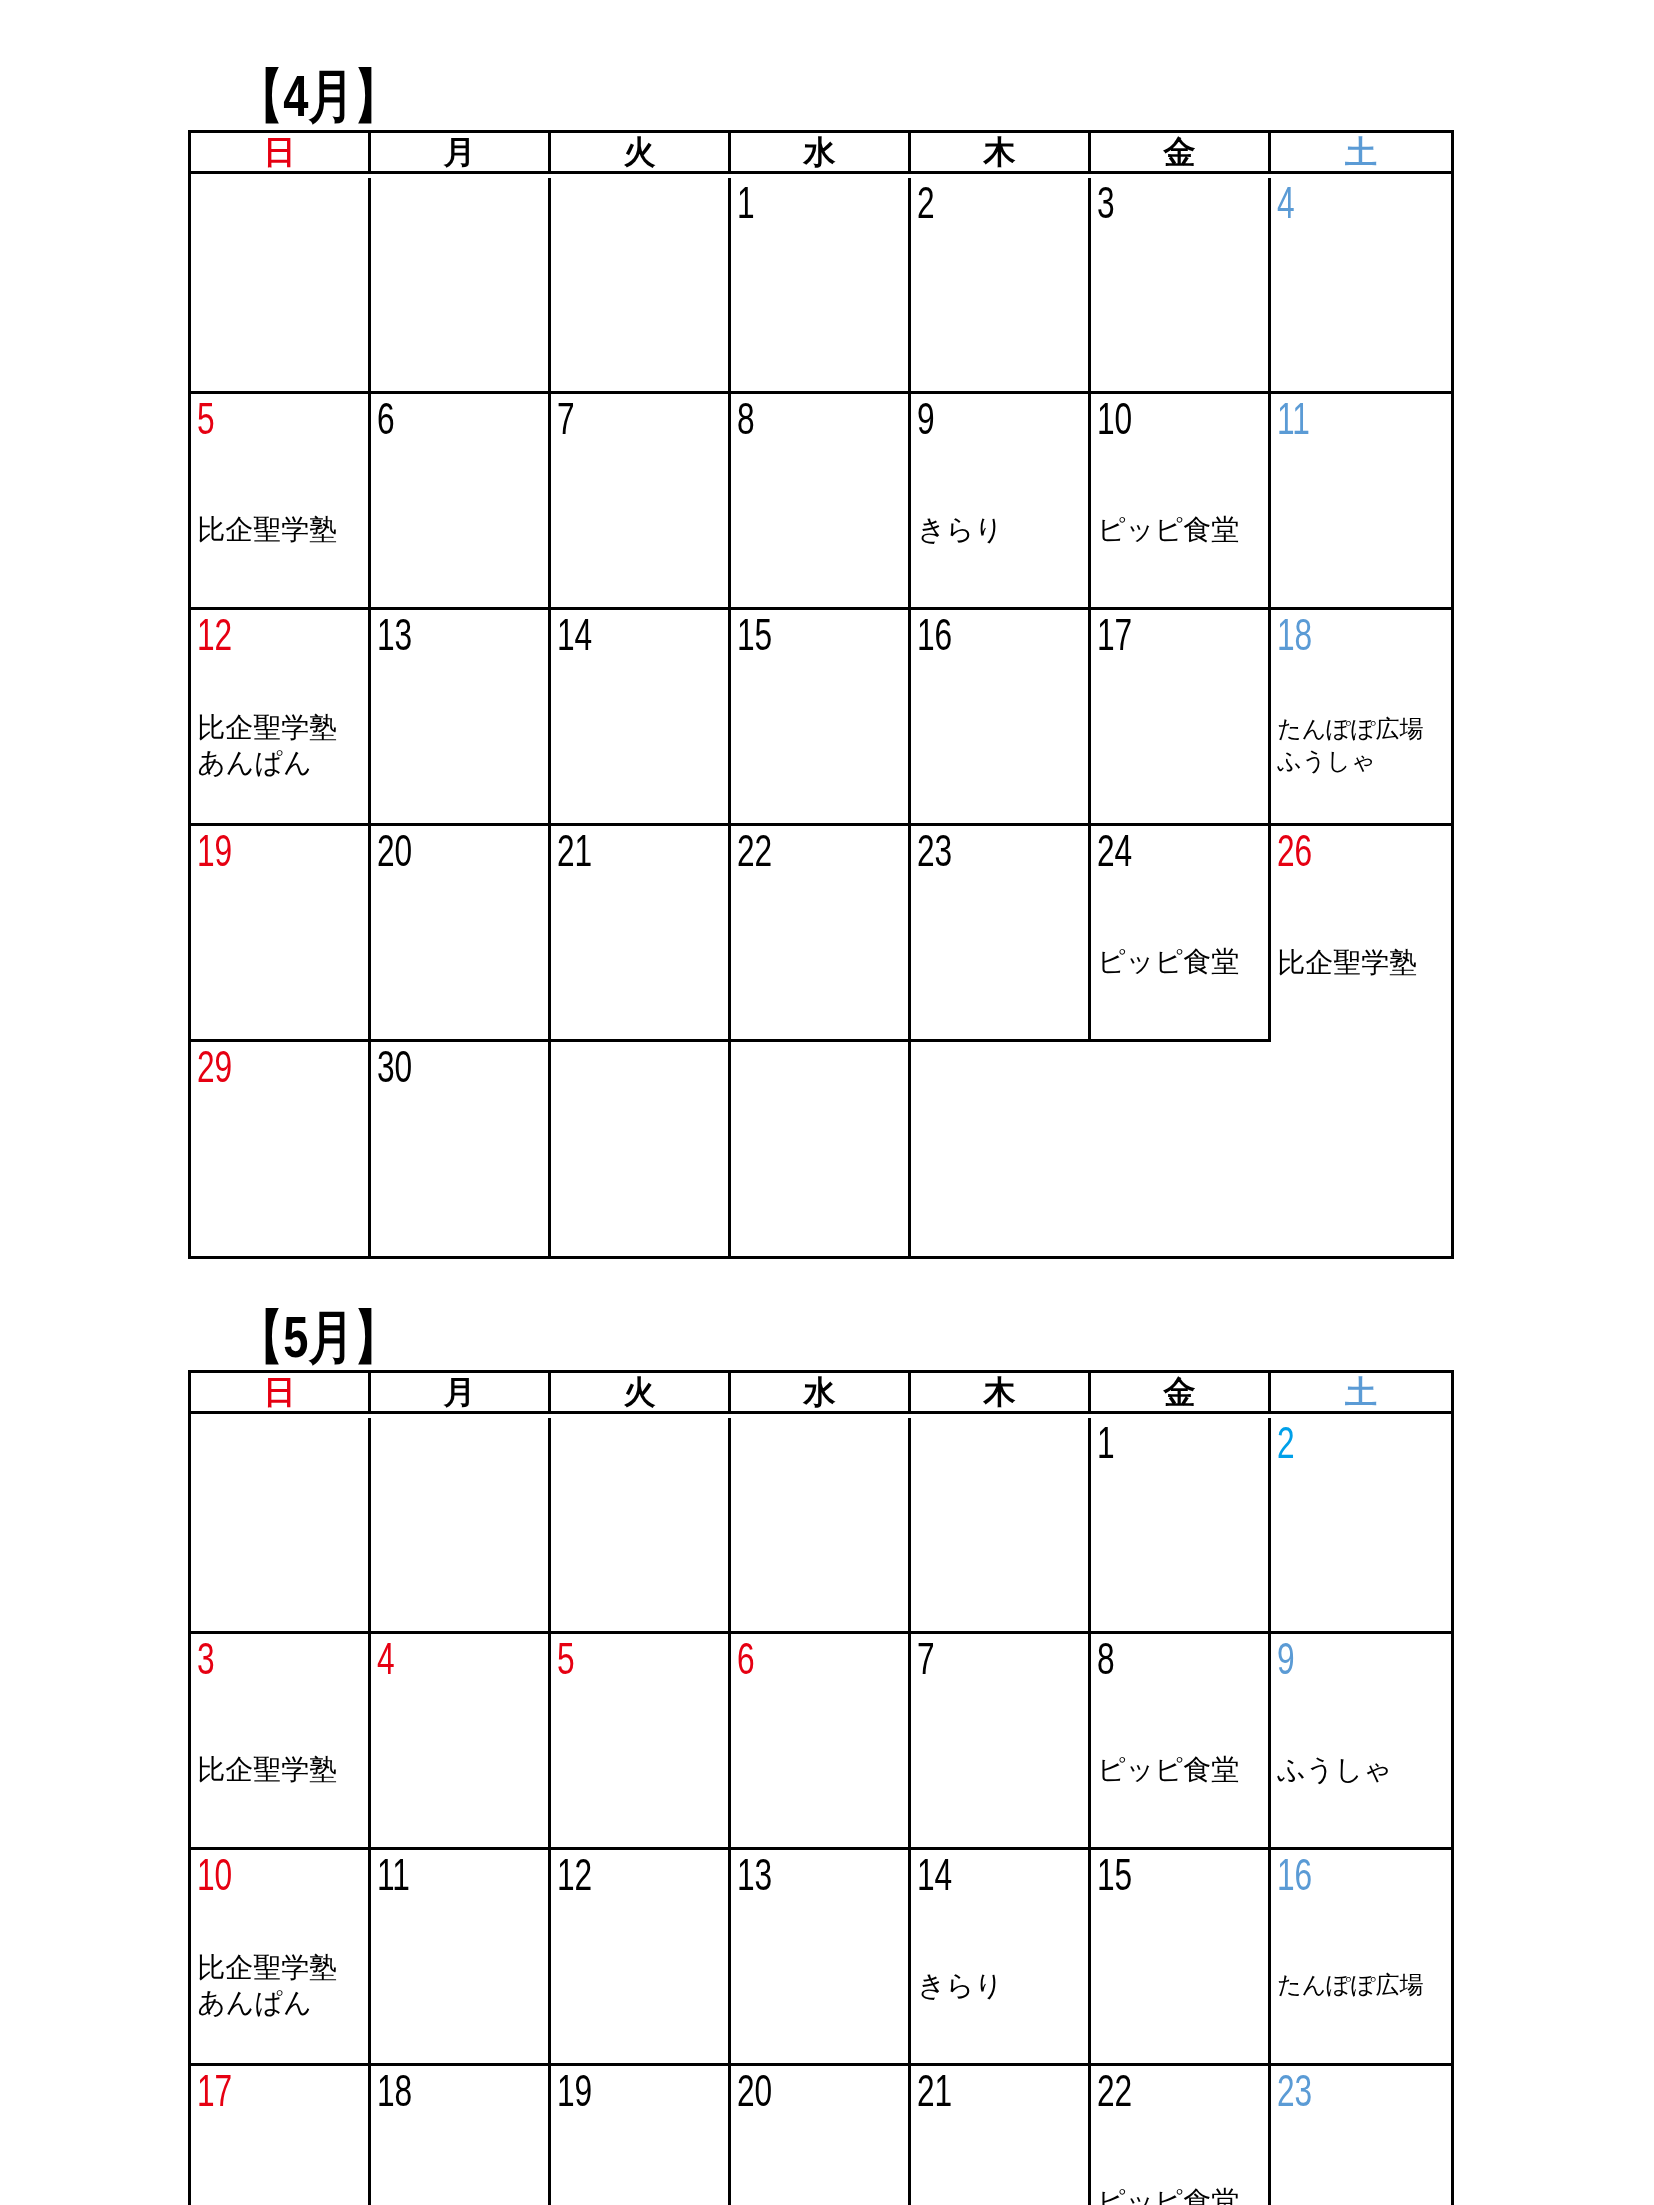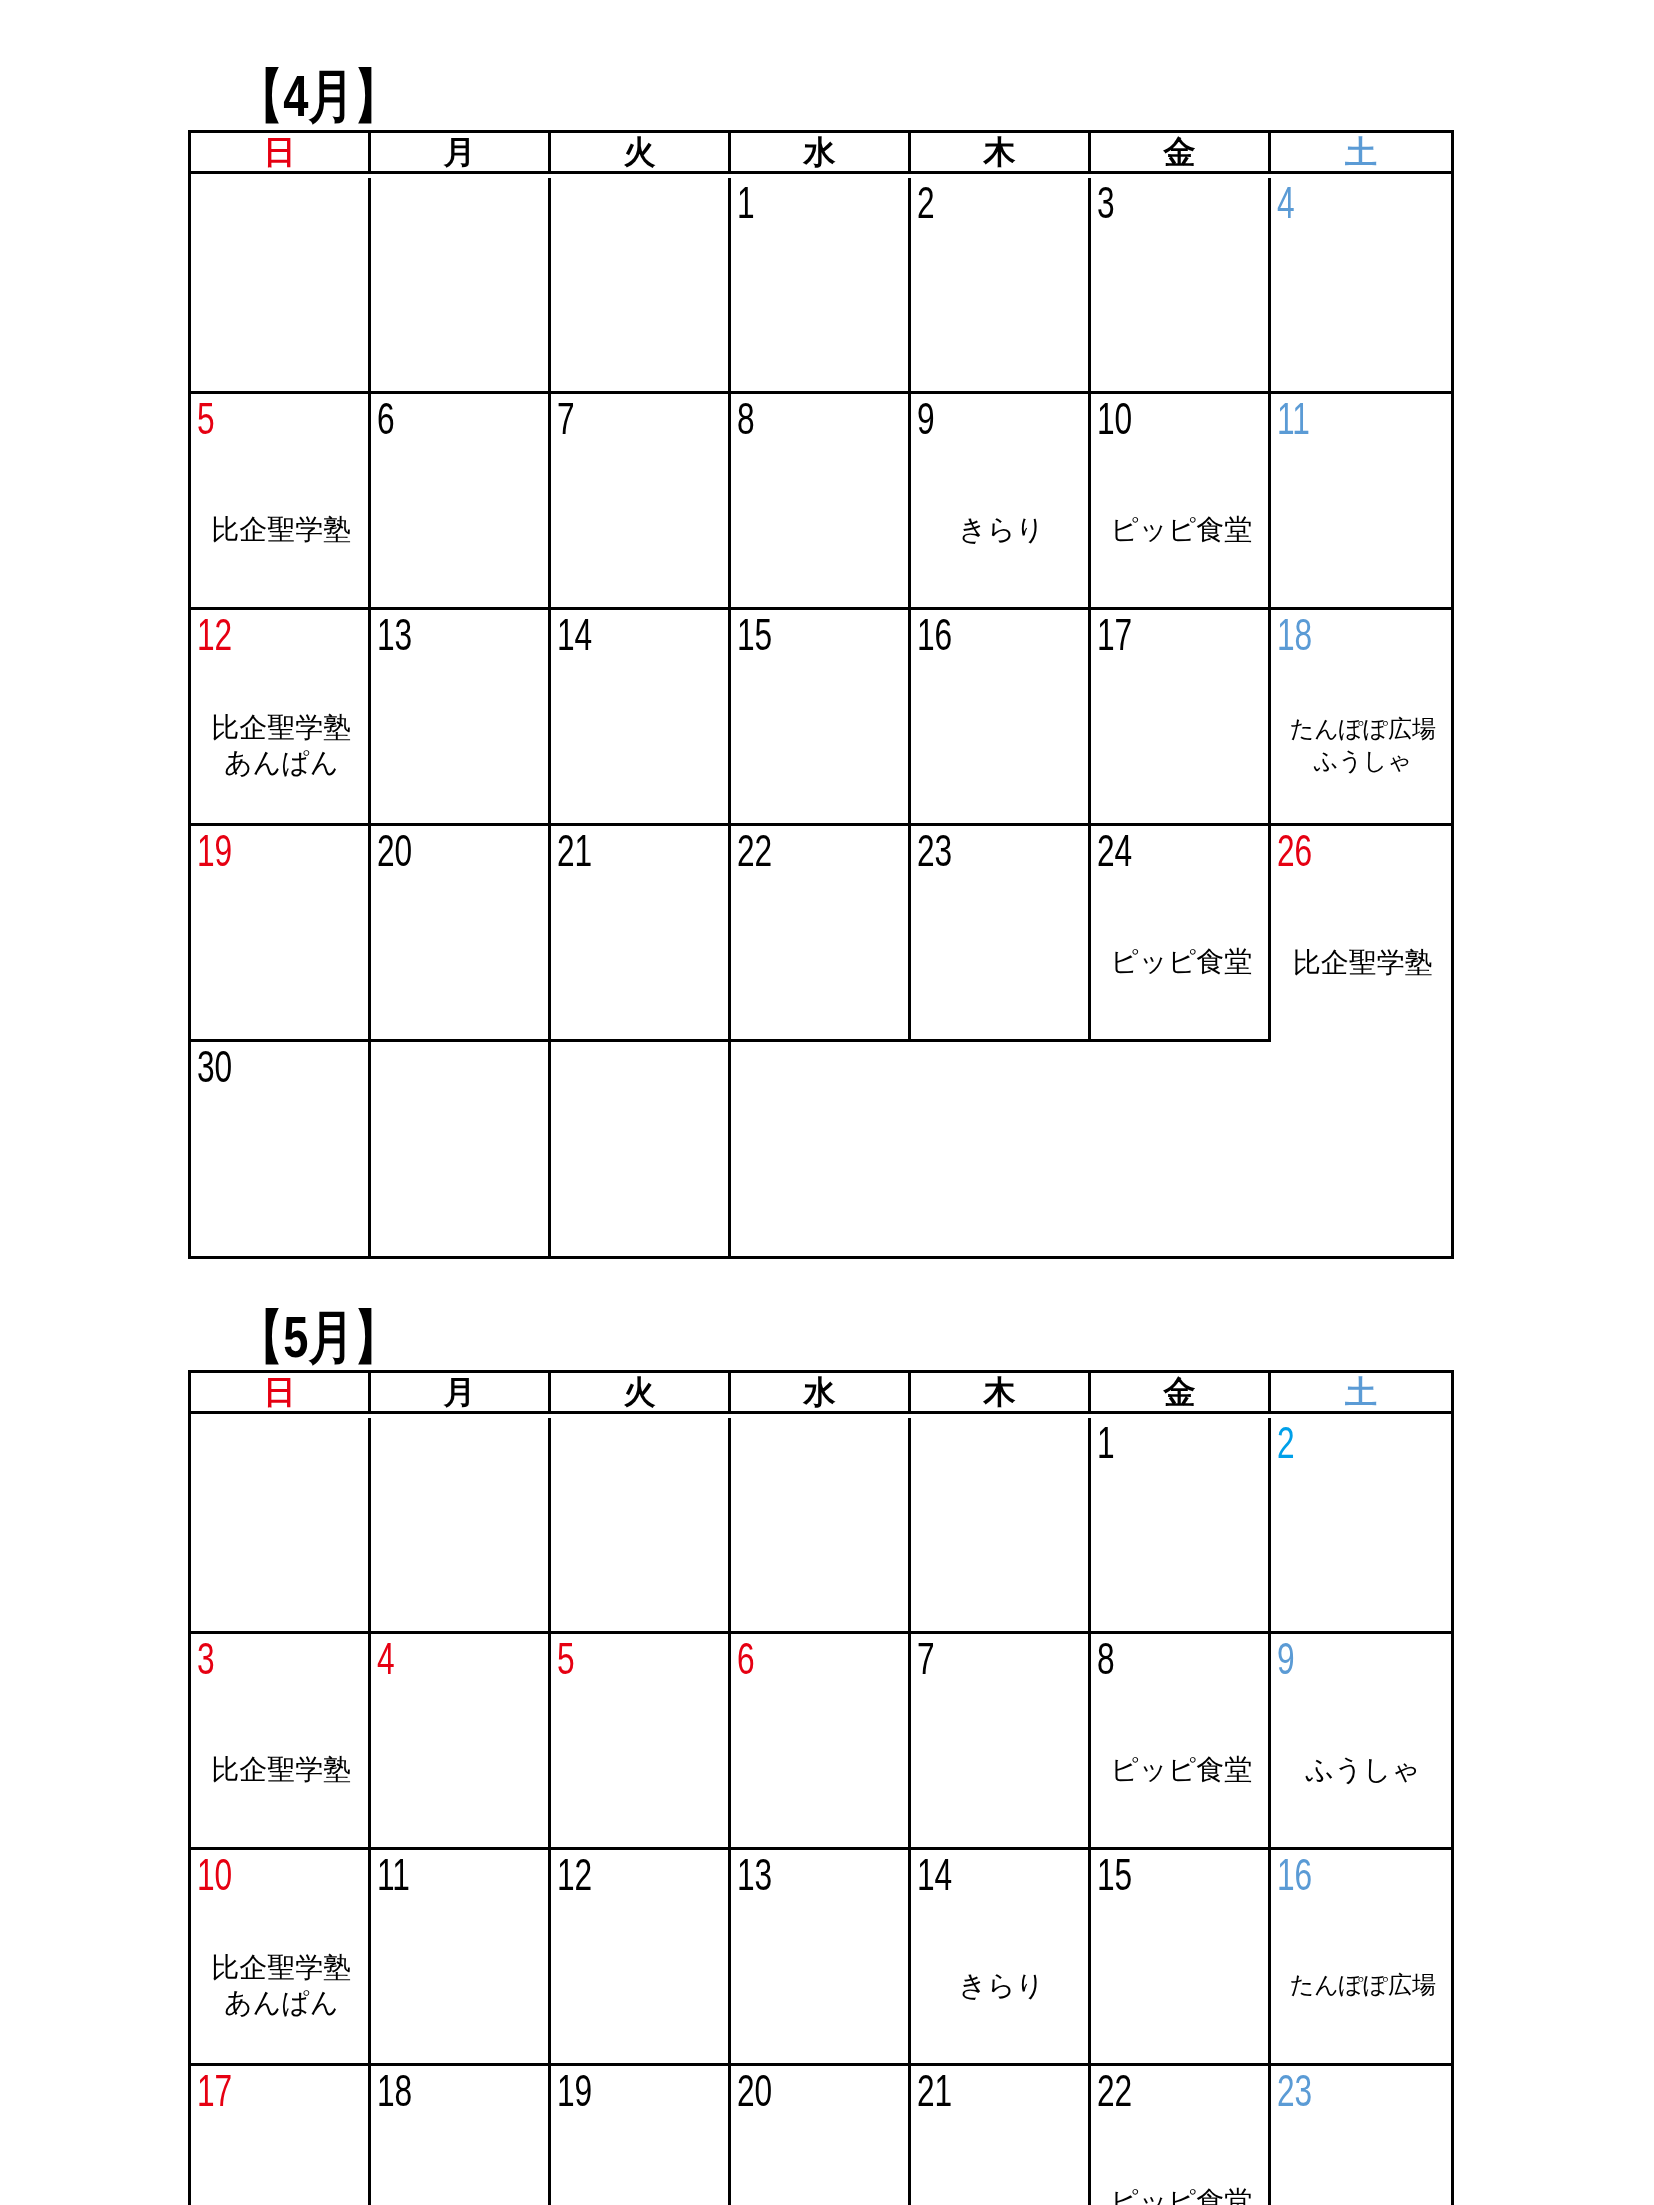--- a/index.html
+++ b/index.html
@@ -31,21 +31,21 @@
   .num {
     position: absolute; left: 6.2px; top: 2.6px;
     font-family: "Liberation Sans", "DejaVu Sans", sans-serif;
     font-size: 44px; line-height: 44px;
     transform: scaleX(0.72); transform-origin: left top; white-space: nowrap;
   }
   .ev {
     position: absolute; left: 6.2px; right: 2.6px; top: 71px; bottom: 13.2px;
     display: flex; flex-direction: column; justify-content: center;
   }
-  .ev span { display: block; font-size: 28px; line-height: 35px; white-space: nowrap; text-align: center; }
+  .ev span { display: block; font-size: 28px; line-height: 35px; white-space: nowrap; }
   .ev.small span { font-size: 24px; line-height: 32px; }
   .sun { color: #e60012; }
   .sat { color: #5b9bd5; }
   .sat2 { color: #00a0e9; }
   .wk { color: #000; }
 </style>
 </head>
 <body>
 
 <div class="month-title" style="top:65px;">【4月】</div>
@@ -158,20 +158,23 @@
         <span>ピッピ食堂</span>
       </div>
     </div>
     <div class="cell lastrow">
       <div class="num sun">26</div>
       <div class="ev">
         <span>比企聖学塾</span>
       </div>
     </div>
     <div class="cell lastrow">
+      <div class="num sun">29</div>
+    </div>
+    <div class="cell lastrow">
       <div class="num wk">30</div>
     </div>
     <div class="cell lastrow">
       <div class="num wk"></div>
     </div>
     <div class="cell lastrow">
       <div class="num wk"></div>
     </div>
   </div>
 

